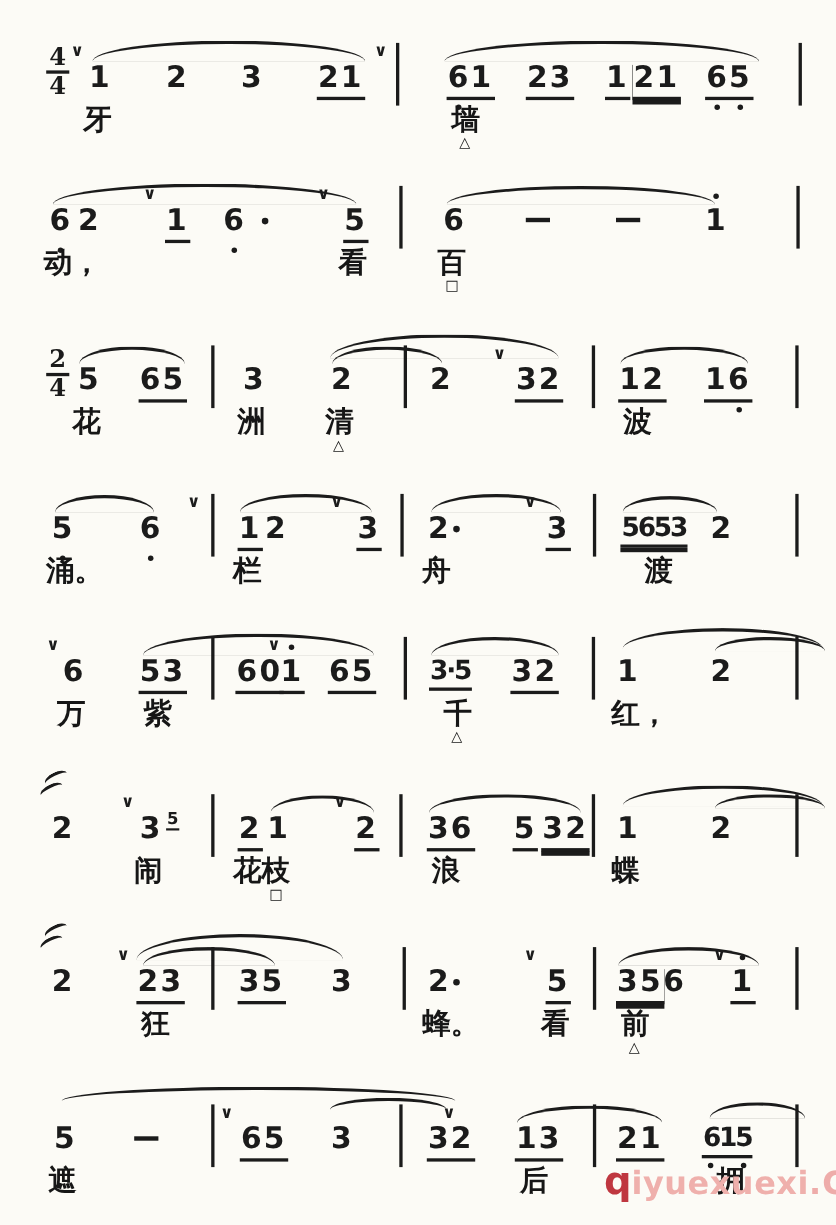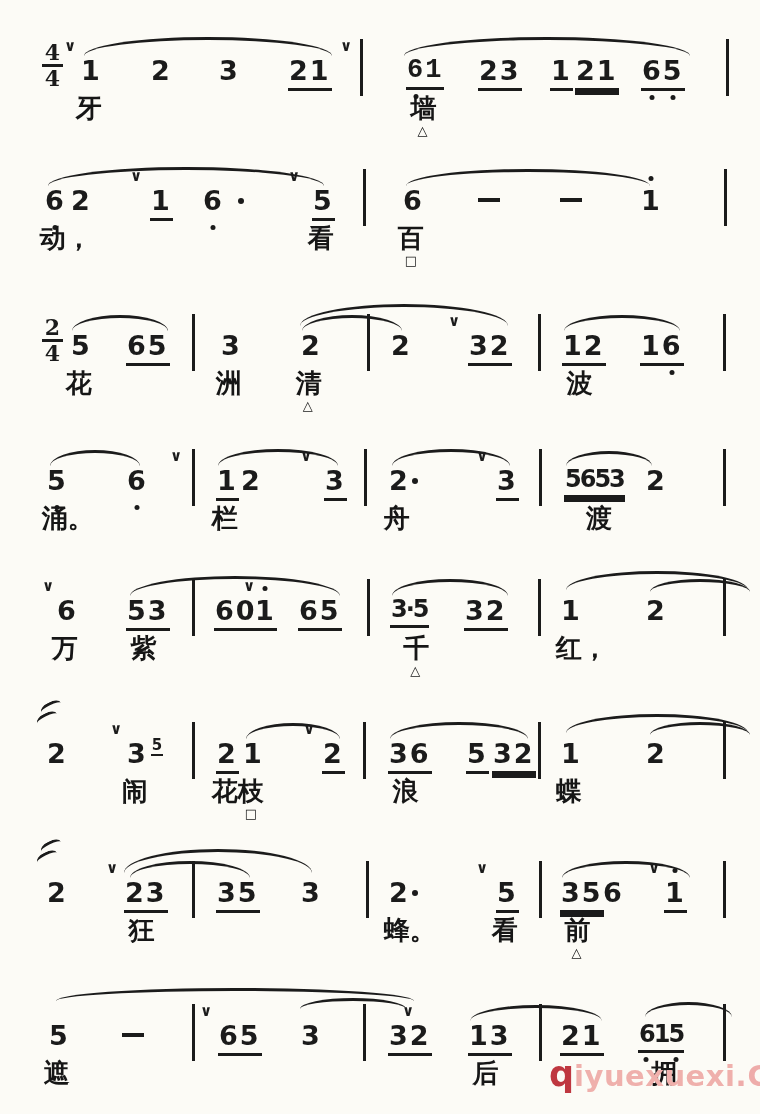--- a/index.html
+++ b/index.html
@@ -50,21 +50,21 @@
           <div class="tnum">4</div>
         </div>
         <div class="breath" style="left: 64px;">∨</div>
         <div class="note" style="left: 80px;"><span class="nt"><span class="ch">1</span></span></div>
         <div class="lyric" style="left: 75.75px;">牙</div>
         <div class="note" style="left: 150px;"><span class="nt"><span class="ch">2</span></span></div>
         <div class="note" style="left: 218px;"><span class="nt"><span class="ch">3</span></span></div>
         <div class="note" style="left: 288px;"><span class="nt u1"><span class="ch">2</span><span class="ch">1</span></span></div>
         <div class="breath" style="left: 340px;">∨</div>
         <div class="bar" style="left: 360px;"></div>
-        <div class="note" style="left: 406px; font-family: Liberation Mono, monospace;"><span class="nt u1"><span class="ch ld">6</span><span class="ch">1</span></span></div>
+        <div class="note" style="left: 406px;"><span class="nt u1"><span class="ch ld">6</span><span class="ch">1</span></span></div>
         <div class="lyric" style="left: 410.5px;">墙</div>
         <div class="mark" style="left: 417.5px;">△</div>
         <div class="note" style="left: 478px;"><span class="nt u1"><span class="ch">2</span><span class="ch">3</span></span></div>
         <div class="note" style="left: 550px;"><span class="nt u1"><span class="ch">1</span></span></div>
         <div class="note" style="left: 575px;"><span class="nt u2"><span class="ch">2</span><span class="ch">1</span></span></div>
         <div class="note" style="left: 641px;"><span class="nt u1"><span class="ch ld">6</span><span class="ch ld">5</span></span></div>
         <div class="bar" style="left: 726px;"></div>
         <div class="slur" style="left: 84px; width: 248px; height: 16px; top: 2px;"></div>
         <div class="slur" style="left: 404px; width: 286px; height: 16px; top: 2px;"></div>
       </div>

